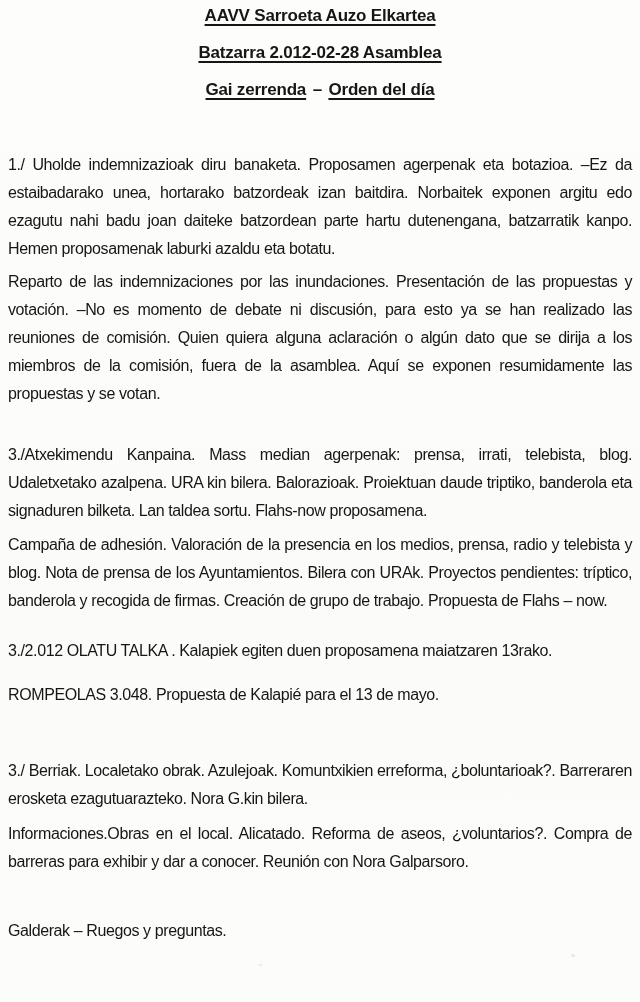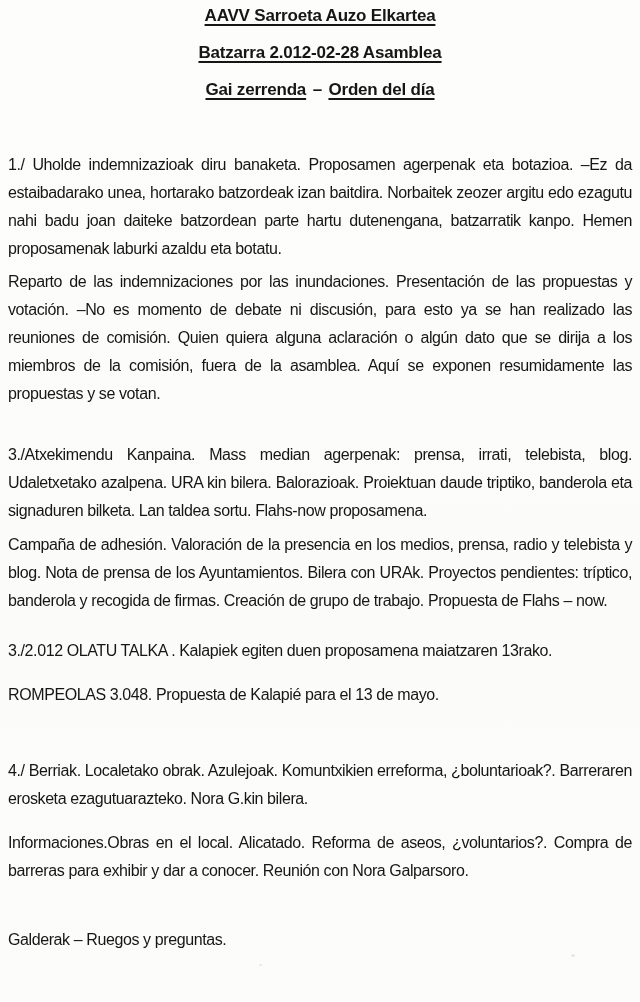--- a/index.html
+++ b/index.html
@@ -42,54 +42,54 @@
   .para strong { font-weight: normal; }
 
   
   .p-item1-eu   { margin-top: 0; }
   .p-item1-es   { margin-top: 5px; }
   .p-item2-eu   { margin-top: 33px; }
   .p-item2-es   { margin-top: 6px; }
   .p-item3-eu   { margin-top: 22px; }
   .p-item3-es   { margin-top: 16px; }
   .p-item4-eu   { margin-top: 48px; }
-  .p-item4-es   { margin-top: 16px; }
+  .p-item4-es   { margin-top: 7px; }
   .p-item5      { margin-top: 41px; font-weight: bold; }
 
   
   .speck { position: absolute; background: #d8d8d4; border-radius: 50%; opacity: .6; }
   .speck.s1 { left: 571px; top: 954px; width: 4px; height: 3px; }
   .speck.s2 { left: 259px; top: 964px; width: 3px; height: 2px; }
 </style>
 </head>
 <body>
 
 <div class="page">
 
   <header class="titles">
     <h1 class="title"><span class="u">AAVV Sarroeta Auzo Elkartea</span></h1>
     <h2 class="title"><span class="u">Batzarra 2.012-02-28 Asamblea</span></h2>
     <h3 class="title"><span class="u">Gai zerrenda</span> <span class="sep">–</span> <span class="u">Orden del día</span></h3>
   </header>
 
   <main>
 
-    <p class="para p-item1-eu"><strong>1./ Uholde indemnizazioak diru banaketa</strong><span>. Proposamen agerpenak eta botazioa. –Ez da estaibadarako unea, hortarako batzordeak izan baitdira. Norbaitek zeozer argitu edo ezagutu nahi badu joan daiteke batzordean parte hartu dutenengana, batzarratik kanpo. Hemen proposamenak laburki azaldu eta botatu.</span></p>
+    <p class="para p-item1-eu"><strong>1./ Uholde indemnizazioak diru banaketa</strong><span>. Proposamen agerpenak eta botazioa. –Ez da estaibadarako unea, hortarako batzordeak izan baitdira. Norbaitek exponen argitu edo ezagutu nahi badu joan daiteke batzordean parte hartu dutenengana, batzarratik kanpo. Hemen proposamenak laburki azaldu eta botatu.</span></p>
 
     <p class="para p-item1-es"><strong>Reparto de las indemnizaciones por las inundaciones</strong><span>. Presentación de las propuestas y votación. –No es momento de debate ni discusión, para esto ya se han realizado las reuniones de comisión. Quien quiera alguna aclaración o algún dato que se dirija a los miembros de la comisión, fuera de la asamblea. Aquí se exponen resumidamente las propuestas y se votan.</span></p>
 
     <p class="para p-item2-eu"><strong>3./Atxekimendu Kanpaina.</strong><span> Mass median agerpenak: prensa, irrati, telebista, blog. Udaletxetako azalpena. URA kin bilera. Balorazioak. Proiektuan daude triptiko, banderola eta signaduren bilketa. Lan taldea sortu. Flahs-now proposamena.</span></p>
 
     <p class="para p-item2-es"><strong>Campaña de adhesión.</strong><span> Valoración de la presencia en los medios, prensa, radio y telebista y blog. Nota de prensa de los Ayuntamientos. Bilera con URAk. Proyectos pendientes: tríptico, banderola y recogida de firmas. Creación de grupo de trabajo. Propuesta de Flahs – now.</span></p>
 
     <p class="para p-item3-eu"><strong>3./2.012 OLATU TALKA .</strong><span> Kalapiek egiten duen proposamena maiatzaren 13rako.</span></p>
 
     <p class="para p-item3-es"><strong>ROMPEOLAS 3.048.</strong><span> Propuesta de Kalapié para el 13 de mayo.</span></p>
 
-    <p class="para p-item4-eu"><strong>4./ Berriak.</strong><span> Localetako obrak. Azulejoak. Komuntxikien erreforma, ¿boluntarioak?. Barreraren erosketa ezagutuarazteko. Nora G.kin bilera.</span></p>
+    <p class="para p-item4-eu"><strong>3./ Berriak.</strong><span> Localetako obrak. Azulejoak. Komuntxikien erreforma, ¿boluntarioak?. Barreraren erosketa ezagutuarazteko. Nora G.kin bilera.</span></p>
 
     <p class="para p-item4-es"><strong>Informaciones.</strong><span>Obras en el local. Alicatado. Reforma de aseos, ¿voluntarios?. Compra de barreras para exhibir y dar a conocer.  Reunión con Nora Galparsoro.</span></p>
 
     <p class="para p-item5"><strong>Galderak – Ruegos y preguntas.</strong><span></span></p>
 
   </main>
 
   <span class="speck s1"></span>
   <span class="speck s2"></span>
 </div>

